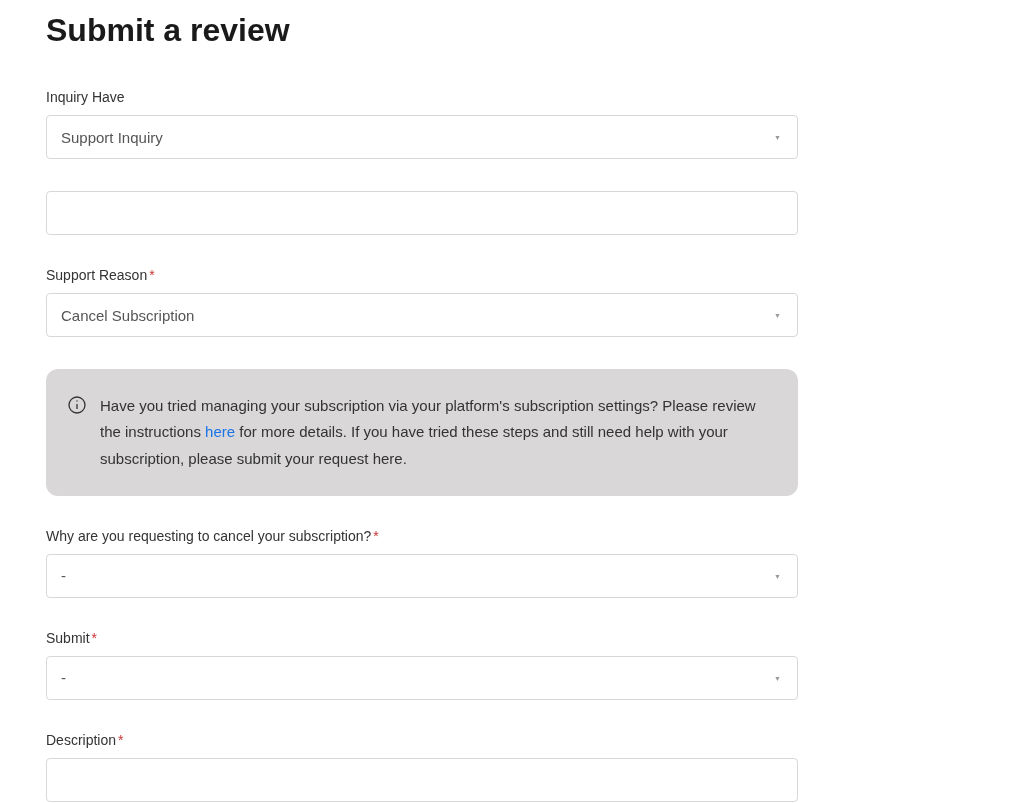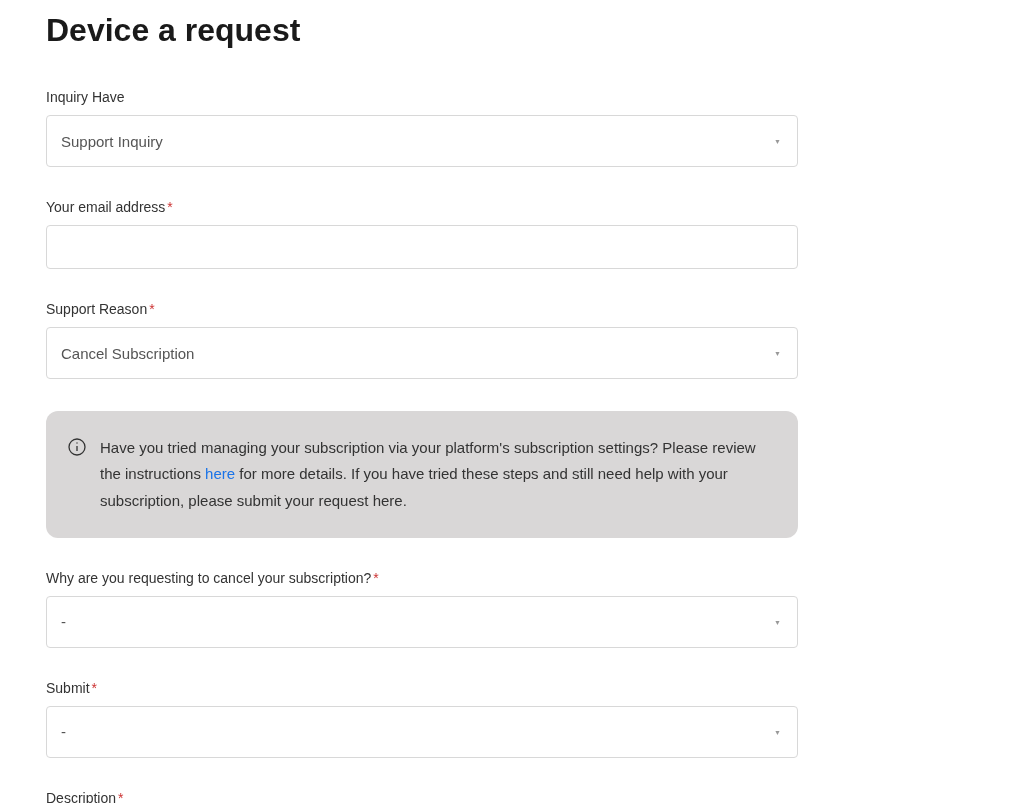--- a/index.html
+++ b/index.html
@@ -32,21 +32,21 @@
     .required-mark {
       color: #cc3333;
       margin-left: 2px;
     }
     .form-select {
       position: relative;
       width: 100%;
       border: 1px solid #d8d8d8;
       border-radius: 4px;
       background: #ffffff;
-      height: 52px;
+      height: 44px;
       display: flex;
       align-items: center;
       padding: 0 14px;
       cursor: pointer;
     }
     .form-select .value {
       font-size: 15px;
       color: #555555;
     }
     .form-select .caret {
@@ -93,34 +93,31 @@
       cursor: pointer;
     }
     .container {
       max-width: 752px;
     }
   </style>
 </head>
 <body>
 
 <div class="container">
-  <h1 class="page-title">Device a request</h1>
+  <h1 class="page-title">Submit a review</h1>
 
   <div class="form-group">
     <label class="form-label">Inquiry Have</label>
     <div class="form-select">
       <span class="value">Support Inquiry</span>
       <span class="caret">▼</span>
     </div>
   </div>
 
   <div class="form-group">
-    <label class="form-label">
-      <span>Your email address</span><span class="required-mark">*</span>
-    </label>
     <input type="text" class="form-input" value="" style="">
   </div>
 
   <div class="form-group">
     <label class="form-label">
       <span>Support Reason</span><span class="required-mark">*</span>
     </label>
     <div class="form-select">
       <span class="value">Cancel Subscription</span>
       <span class="caret">▼</span>

